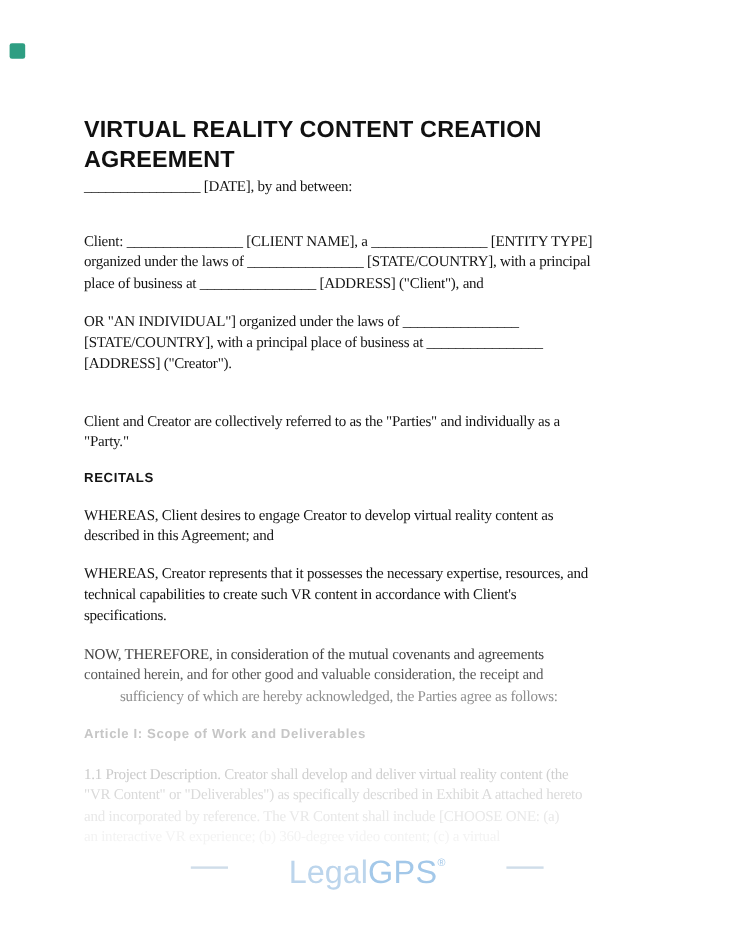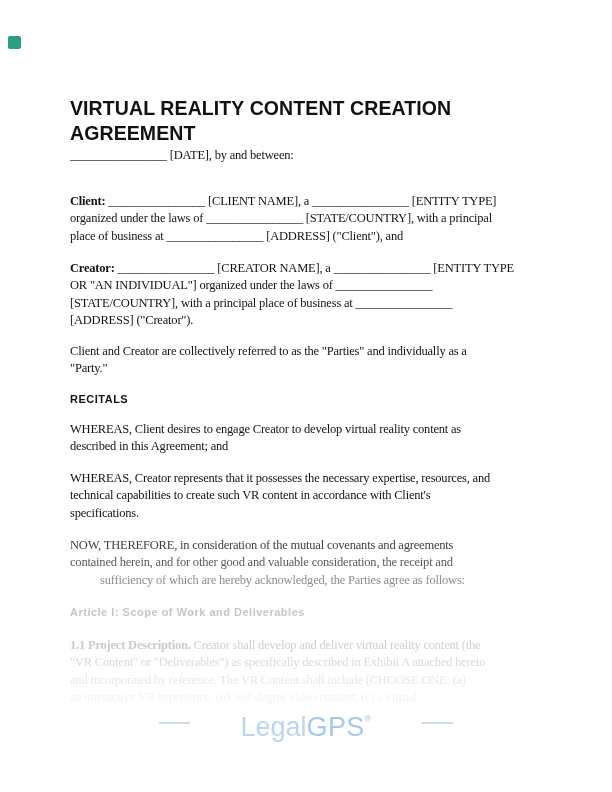--- a/index.html
+++ b/index.html
@@ -33,21 +33,21 @@
   }
   .block {
     position: absolute;
     left: 70px;
     width: 500px;
     font-size: 12.5px;
     line-height: 17.3px;
     color: #141414;
   }
   .block .line { white-space: nowrap; letter-spacing: -0.2px; }
-  .block .bold { font-weight: bold; }
+  .block .bold { font-weight: normal; }
   .block.heading .line {
     font-family: Liberation Sans, sans-serif;
     font-weight: bold;
     font-size: 11px;
     letter-spacing: 0.5px;
   }
   .footer {
     position: absolute;
     left: 0;
     top: 704px;
@@ -90,21 +90,20 @@
   <main>
       <div class="block" style="top: 147px;">
         <div class="line"><span>________________ [DATE], by and between:</span></div>
       </div>
       <div class="block" style="top: 193px;">
         <div class="line"><span class="bold">Client:</span><span> ________________ [CLIENT NAME], a ________________ [ENTITY TYPE]</span></div>
         <div class="line"><span>organized under the laws of ________________ [STATE/COUNTRY], with a principal</span></div>
         <div class="line"><span>place of business at ________________ [ADDRESS] ("Client"), and</span></div>
       </div>
       <div class="block" style="top: 260px;">
-        <div class="line"><span class="bold">Creator:</span><span> ________________ [CREATOR NAME], a ________________ [ENTITY TYPE</span></div>
         <div class="line"><span>OR "AN INDIVIDUAL"] organized under the laws of ________________</span></div>
         <div class="line"><span>[STATE/COUNTRY], with a principal place of business at ________________</span></div>
         <div class="line"><span>[ADDRESS] ("Creator").</span></div>
       </div>
       <div class="block" style="top: 343px;">
         <div class="line"><span>Client and Creator are collectively referred to as the "Parties" and individually as a</span></div>
         <div class="line"><span>"Party."</span></div>
       </div>
       <div class="block heading" style="top: 391px;">
         <div class="line"><span>RECITALS</span></div>

